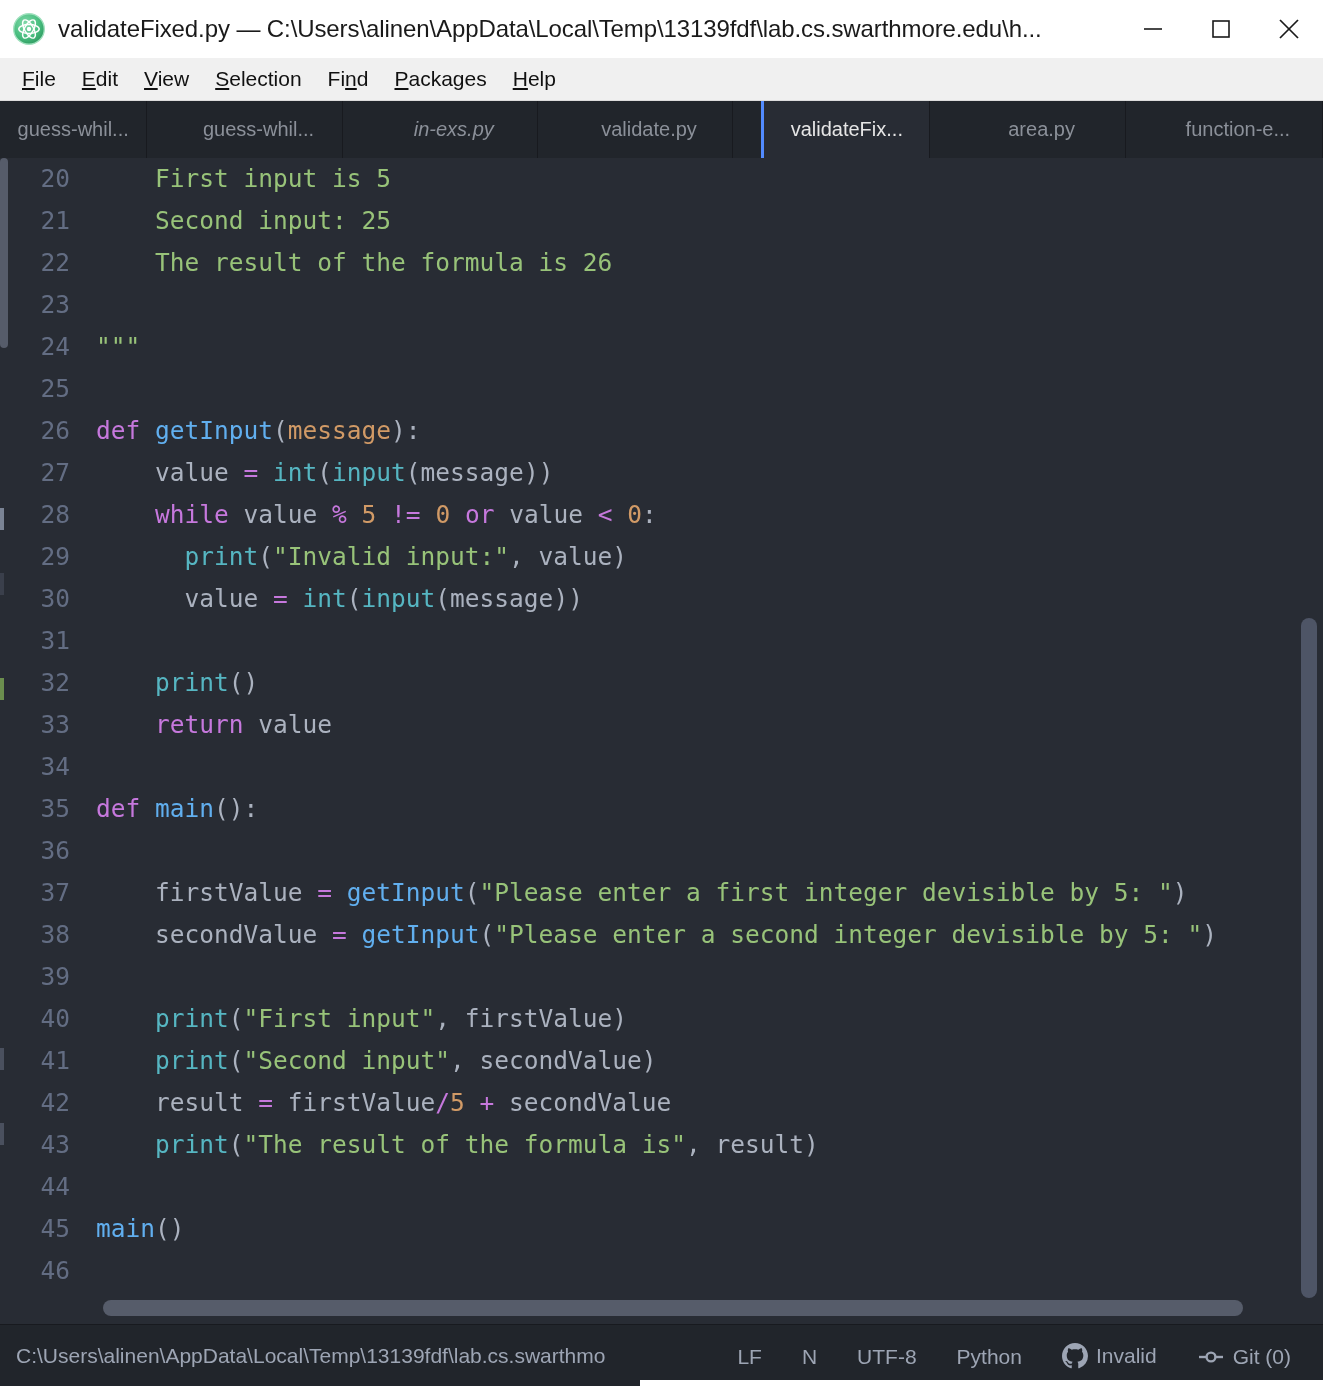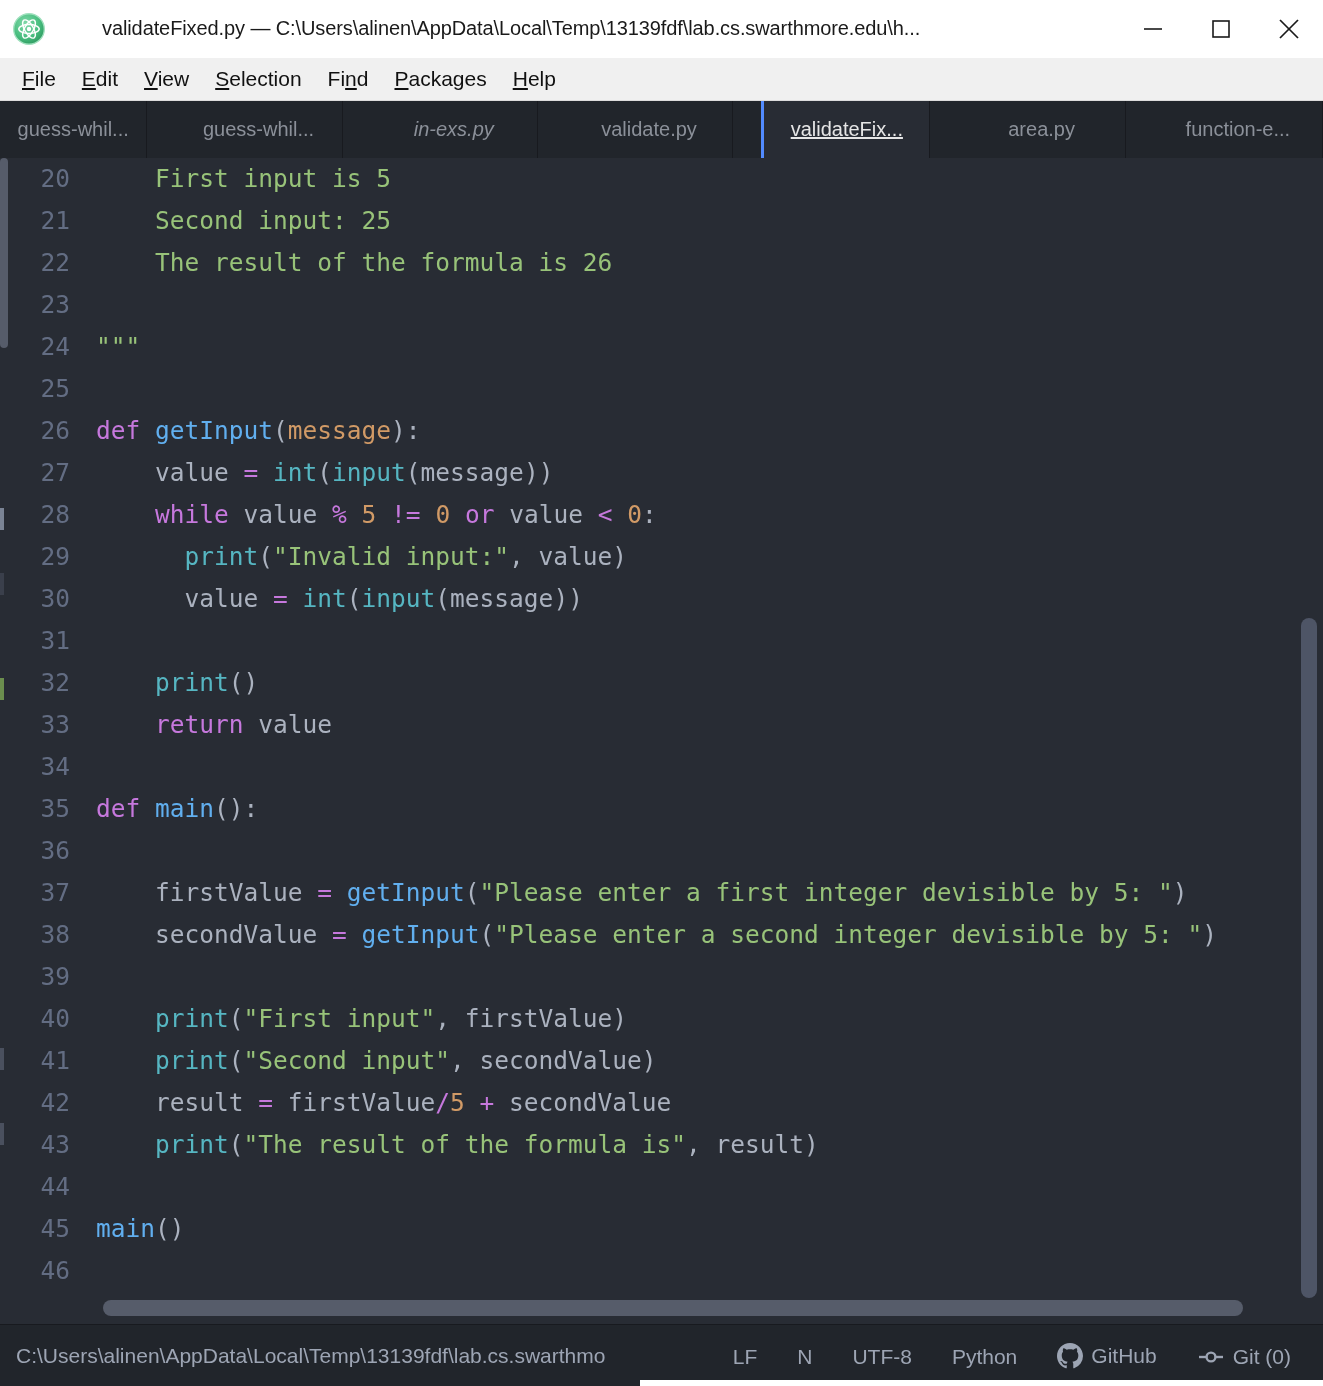--- a/index.html
+++ b/index.html
@@ -20,22 +20,22 @@
   .titlebar {
     height: 58px;
     background: #ffffff;
     display: flex; align-items: center;
     flex: 0 0 58px;
     border-bottom: 1px solid #ffffff;
   }
   .title-left { display: flex; align-items: center; padding-left: 12px; flex: 1 1 auto; min-width: 0; }
   .atom-icon { width: 34px; height: 34px; flex: 0 0 34px; margin-right: 12px; }
   .title-text {
-    font-size: 20px; color: #1a1a1a; white-space: nowrap;
-    overflow: hidden; text-overflow: clip; letter-spacing: -0.1px; margin-left: 44px;
+    font-size: 24px; color: #1a1a1a; white-space: nowrap;
+    overflow: hidden; text-overflow: clip; letter-spacing: -0.1px;
   }
   .win-btns { display: flex; flex: 0 0 auto; height: 58px; }
   .win-btn {
     width: 68px; height: 58px;
     display: flex; align-items: center; justify-content: center;
     background: #ffffff;
   }
   .win-btn svg { display: block; }
 
   
@@ -71,21 +71,20 @@
     white-space: nowrap;
     min-width: 0;
     position: relative;
   }
   .tab.first { border-left: none; }
   .tab.active {
     background: #282c34;
     color: #e6e6e6;
     border-left: 3px solid #528bff;
     border-right: 1px solid #181a1f;
-    text-decoration: underline;
   }
 
   
   .editor-wrap {
     flex: 1 1 auto;
     position: relative;
     background: #282c34;
     overflow: hidden;
     display: flex;
   }
@@ -279,21 +278,21 @@
     <span class="status-path">C:\Users\alinen\AppData\Local\Temp\13139fdf\lab.cs.swarthmo</span>
     <div class="status-right">
       <span class="status-item">LF</span>
       <span class="status-item">N</span>
       <span class="status-item">UTF-8</span>
       <span class="status-item">Python</span>
       <span class="status-item">
         <svg width="26" height="26" viewBox="0 0 16 16">
           <path fill="#9da5b4" d="M8 0C3.58 0 0 3.58 0 8c0 3.54 2.29 6.53 5.47 7.59.4.07.55-.17.55-.38 0-.19-.01-.82-.01-1.49-2.01.37-2.53-.49-2.69-.94-.09-.23-.48-.94-.82-1.13-.28-.15-.68-.52-.01-.53.63-.01 1.08.58 1.23.82.72 1.21 1.87.87 2.33.66.07-.52.28-.87.51-1.07-1.78-.2-3.64-.89-3.64-3.95 0-.87.31-1.59.82-2.15-.08-.2-.36-1.02.08-2.12 0 0 .67-.21 2.2.82.64-.18 1.32-.27 2-.27.68 0 1.36.09 2 .27 1.53-1.04 2.2-.82 2.2-.82.44 1.1.16 1.92.08 2.12.51.56.82 1.27.82 2.15 0 3.07-1.87 3.75-3.65 3.95.29.25.54.73.54 1.48 0 1.07-.01 1.93-.01 2.2 0 .21.15.46.55.38A8.01 8.01 0 0 0 16 8c0-4.42-3.58-8-8-8z"></path>
         </svg>
-        <span>GitHub</span>
+        <span>Invalid</span>
       </span>
       <span class="status-item">
         <svg width="28" height="22" viewBox="0 0 28 22">
           <line x1="2" y1="11" x2="9" y2="11" stroke="#9da5b4" stroke-width="2.4"></line>
           <line x1="19" y1="11" x2="26" y2="11" stroke="#9da5b4" stroke-width="2.4"></line>
           <circle cx="14" cy="11" r="4.4" fill="none" stroke="#9da5b4" stroke-width="2.4"></circle>
         </svg>
         <span>Git (0)</span>
       </span>
     </div>

